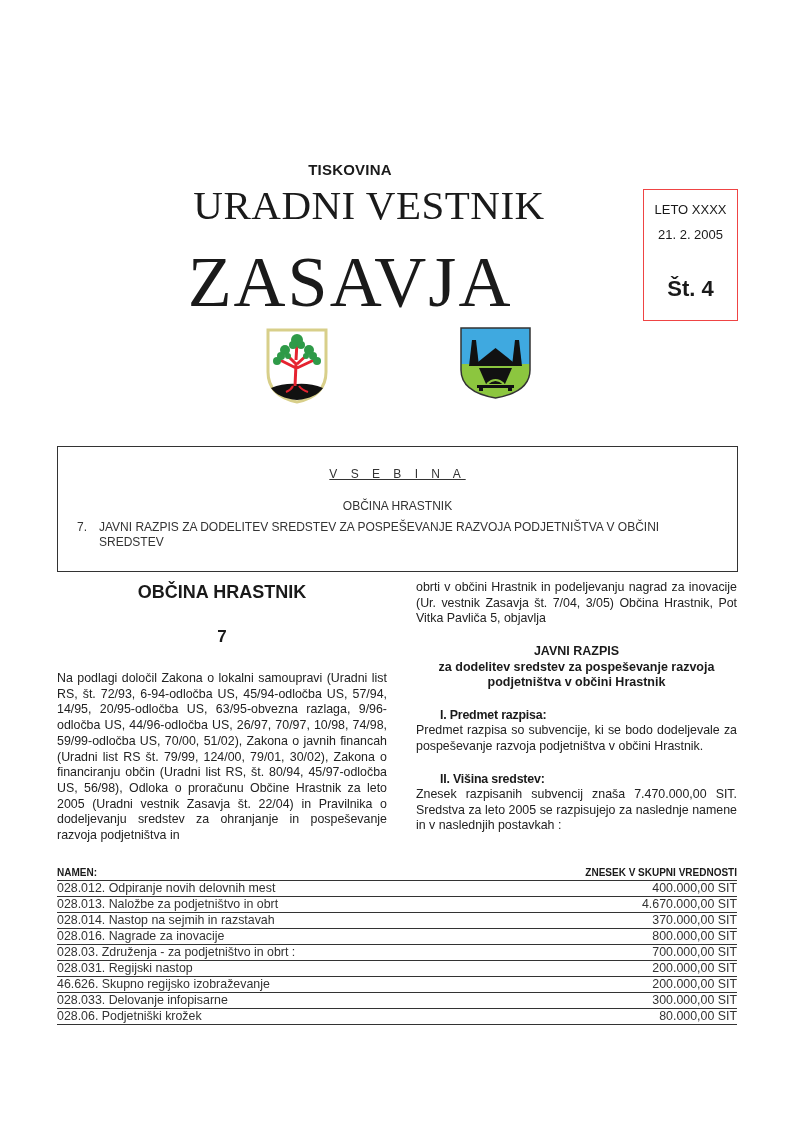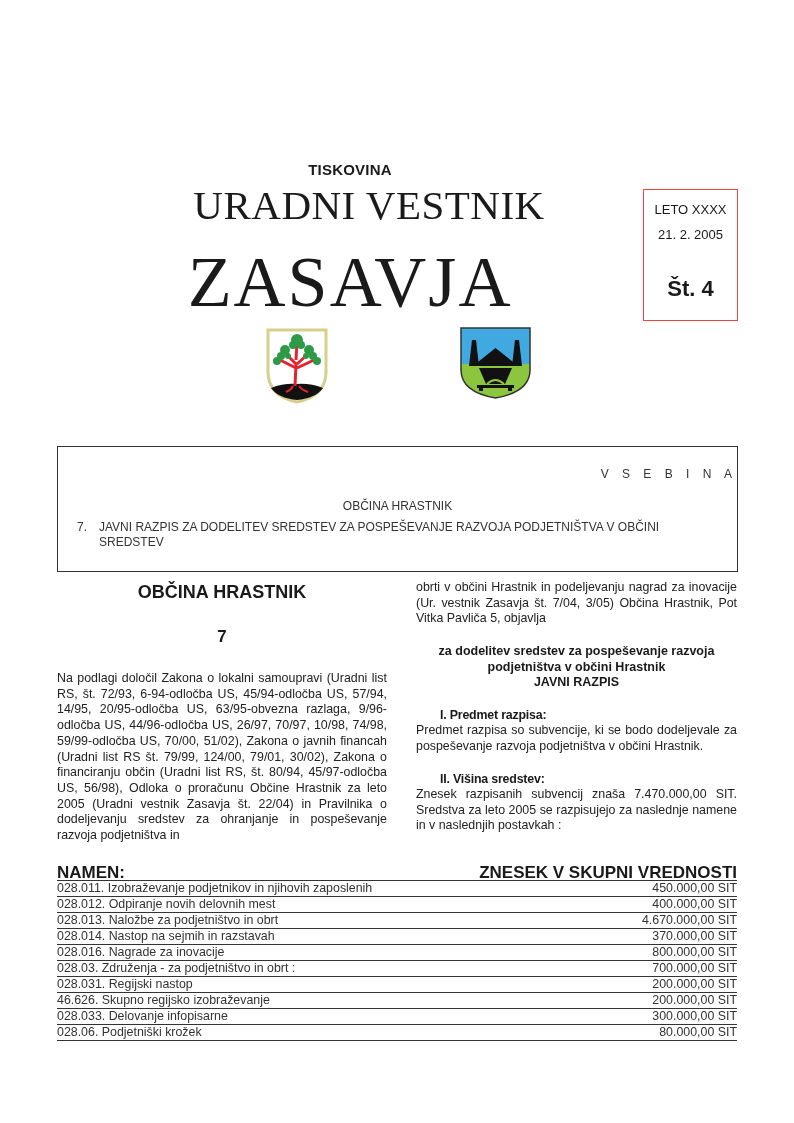--- a/index.html
+++ b/index.html
@@ -17,38 +17,38 @@
       border: 1px solid #ef4444; text-align: center; }
     .issue-year { position: absolute; top: 12px; left: 0; width: 100%; font-size: 13px; }
     .issue-date { position: absolute; top: 37px; left: 0; width: 100%; font-size: 13px; }
     .issue-number { position: absolute; top: 86px; left: 0; width: 100%; font-size: 22px; font-weight: bold; }
 
     .coat { position: absolute; }
     .coat-1 { left: 266px; top: 328px; width: 62px; height: 76px; }
     .coat-2 { left: 459px; top: 326px; width: 73px; height: 74px; }
 
     .toc-box { position: absolute; left: 57px; top: 446px; width: 681px; height: 126px; border: 1px solid #333; }
-    .toc-heading { position: absolute; top: 20px; left: 0; width: 100%; text-align: right; font-size: 12px; letter-spacing: 5px; color: #333; }
+    .toc-heading { position: absolute; top: 20px; left: 0; width: 100%; text-align: center; font-size: 12px; letter-spacing: 5px; color: #333; text-decoration: underline; }
     .toc-section { position: absolute; top: 52px; left: 0; width: 100%; text-align: center; font-size: 12px; color: #333; }
     .toc-item { position: absolute; top: 73px; left: 19px; width: 640px; font-size: 12px; color: #333; line-height: 15px; display: flex; }
     .toc-item-num { width: 22px; flex-shrink: 0; }
 
     .col-left { position: absolute; left: 57px; top: 580px; width: 330px; }
     .col-right { position: absolute; left: 416px; top: 580px; width: 321px; }
 
     .section-title { text-align: center; font-weight: bold; font-size: 18px; margin-top: 2px; }
     .section-number { text-align: center; font-weight: bold; font-size: 17px; margin-top: 24px; }
     .body-text { font-size: 12.4px; line-height: 15.7px; text-align: justify; color: #222; }
     .col-left .body-text { margin-top: 24px; }
 
     .razpis-title { text-align: center; font-weight: bold; font-size: 12.5px; line-height: 15.5px; margin-top: 17px; }
     .subhead { font-weight: bold; font-size: 12.4px; margin-top: 17px; line-height: 15.5px; letter-spacing: -0.2px; margin-left: 24px; }
 
     .alloc-table { position: absolute; left: 57px; top: 865px; width: 680px; border-collapse: collapse; }
-    .alloc-table th { font-size: 17px; font-weight: bold; padding: 0; height: 15px; line-height: 15px; border-bottom: 1px solid #333; }
+    .alloc-table th { font-size: 10px; font-weight: bold; padding: 0; height: 15px; line-height: 15px; border-bottom: 1px solid #333; }
     .alloc-table th.left { text-align: left; }
     .alloc-table th.right { text-align: right; }
     .alloc-table td { font-size: 12.4px; color: #333; height: 16px; line-height: 15px; border-bottom: 1px solid #333; padding: 0; }
     .alloc-table td.amount { text-align: right; }
   </style>
 </head>
 <body>
 
 <div class="masthead-kicker">TISKOVINA</div>
 <div class="masthead-title">URADNI VESTNIK</div>
@@ -112,41 +112,37 @@
 
 <div class="col-left">
   <div class="section-title">OBČINA HRASTNIK</div>
   <div class="section-number">7</div>
   <p class="body-text">Na podlagi določil Zakona o lokalni samoupravi (Uradni list RS, št. 72/93, 6-94-odločba US, 45/94-odločba US, 57/94, 14/95, 20/95-odločba US, 63/95-obvezna razlaga, 9/96-odločba US, 44/96-odločba US, 26/97, 70/97, 10/98, 74/98, 59/99-odločba US, 70/00, 51/02), Zakona o javnih financah (Uradni list RS št. 79/99, 124/00, 79/01, 30/02), Zakona o financiranju občin (Uradni list RS, št. 80/94, 45/97-odločba US, 56/98), Odloka o proračunu Občine Hrastnik za leto 2005 (Uradni vestnik Zasavja št. 22/04) in Pravilnika o dodeljevanju sredstev za ohranjanje in pospeševanje razvoja podjetništva in</p>
 </div>
 
 <div class="col-right">
   <p class="body-text">obrti v občini Hrastnik in podeljevanju nagrad za inovacije (Ur. vestnik Zasavja št. 7/04, 3/05) Občina Hrastnik, Pot Vitka Pavliča 5, objavlja</p>
   <div class="razpis-title">
+    <div>JAVNI RAZPIS</div>
     <div>za dodelitev sredstev za pospeševanje razvoja podjetništva v občini Hrastnik</div>
-    <div>JAVNI RAZPIS</div>
   </div>
   <div class="subhead">I. Predmet razpisa:</div>
   <p class="body-text">Predmet razpisa so subvencije, ki se bodo dodeljevale za pospeševanje razvoja podjetništva v občini Hrastnik.</p>
   <div class="subhead">II. Višina sredstev:</div>
   <p class="body-text">Znesek razpisanih subvencij znaša 7.470.000,00 SIT. Sredstva za leto 2005 se razpisujejo za naslednje namene in v naslednjih postavkah :</p>
 </div>
 
 <table class="alloc-table">
   <thead>
     <tr>
       <th class="left">NAMEN:</th>
       <th class="right">ZNESEK V SKUPNI VREDNOSTI</th>
     </tr>
   </thead>
   <tbody>
-    <tr>
-        <td>028.011. Izobraževanje podjetnikov in njihovih zaposlenih</td>
-        <td class="amount">450.000,00 SIT</td>
-      </tr>
     <tr>
         <td>028.012. Odpiranje novih delovnih mest</td>
         <td class="amount">400.000,00 SIT</td>
       </tr>
     <tr>
         <td>028.013. Naložbe za podjetništvo in obrt</td>
         <td class="amount">4.670.000,00 SIT</td>
       </tr>
     <tr>
         <td>028.014. Nastop na sejmih in razstavah</td>

